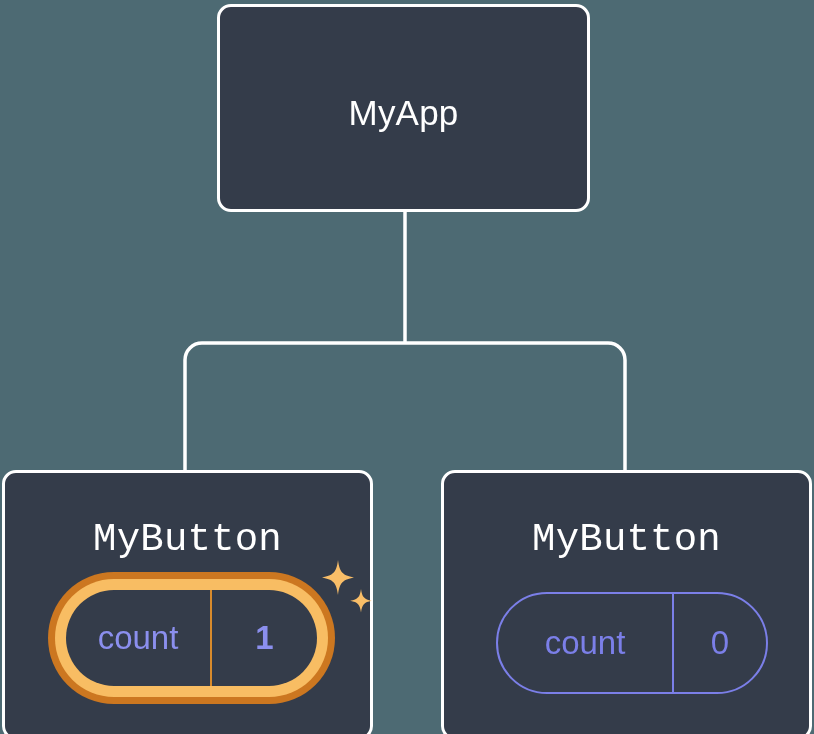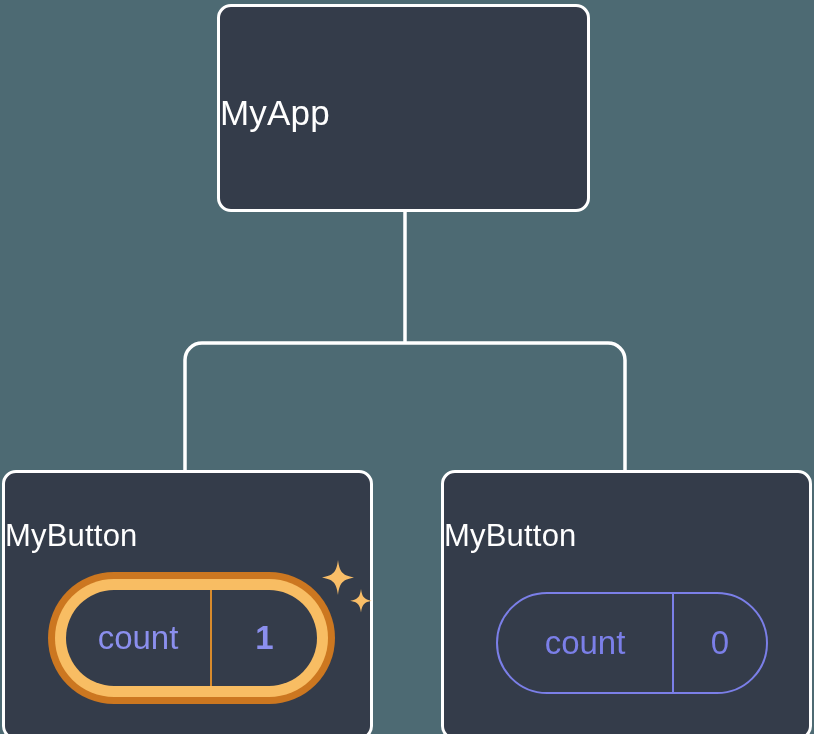--- a/index.html
+++ b/index.html
@@ -52,33 +52,35 @@
     left: 441px;
     top: 470px;
     width: 371px;
     height: 270px;
   }
 
   .node-title {
     position: absolute;
     left: 0;
     width: 100%;
+    text-align: center;
     color: #ffffff;
     font-weight: 400;
     letter-spacing: 0.2px;
     white-space: nowrap;
   }
   #node-root .node-title {
     top: 86px;
     font-size: 35px;
   }
   #node-child-left .node-title,
   #node-child-right .node-title {
     top: 45px;
-    font-size: 31px;
+    font-size: 39px;
+    font-family: Liberation Mono, monospace;
   }
 
   
   .pill {
     position: absolute;
     box-sizing: border-box;
     display: flex;
     align-items: stretch;
     background: #343c4a;
     border: 2px solid #7b7fe8;

